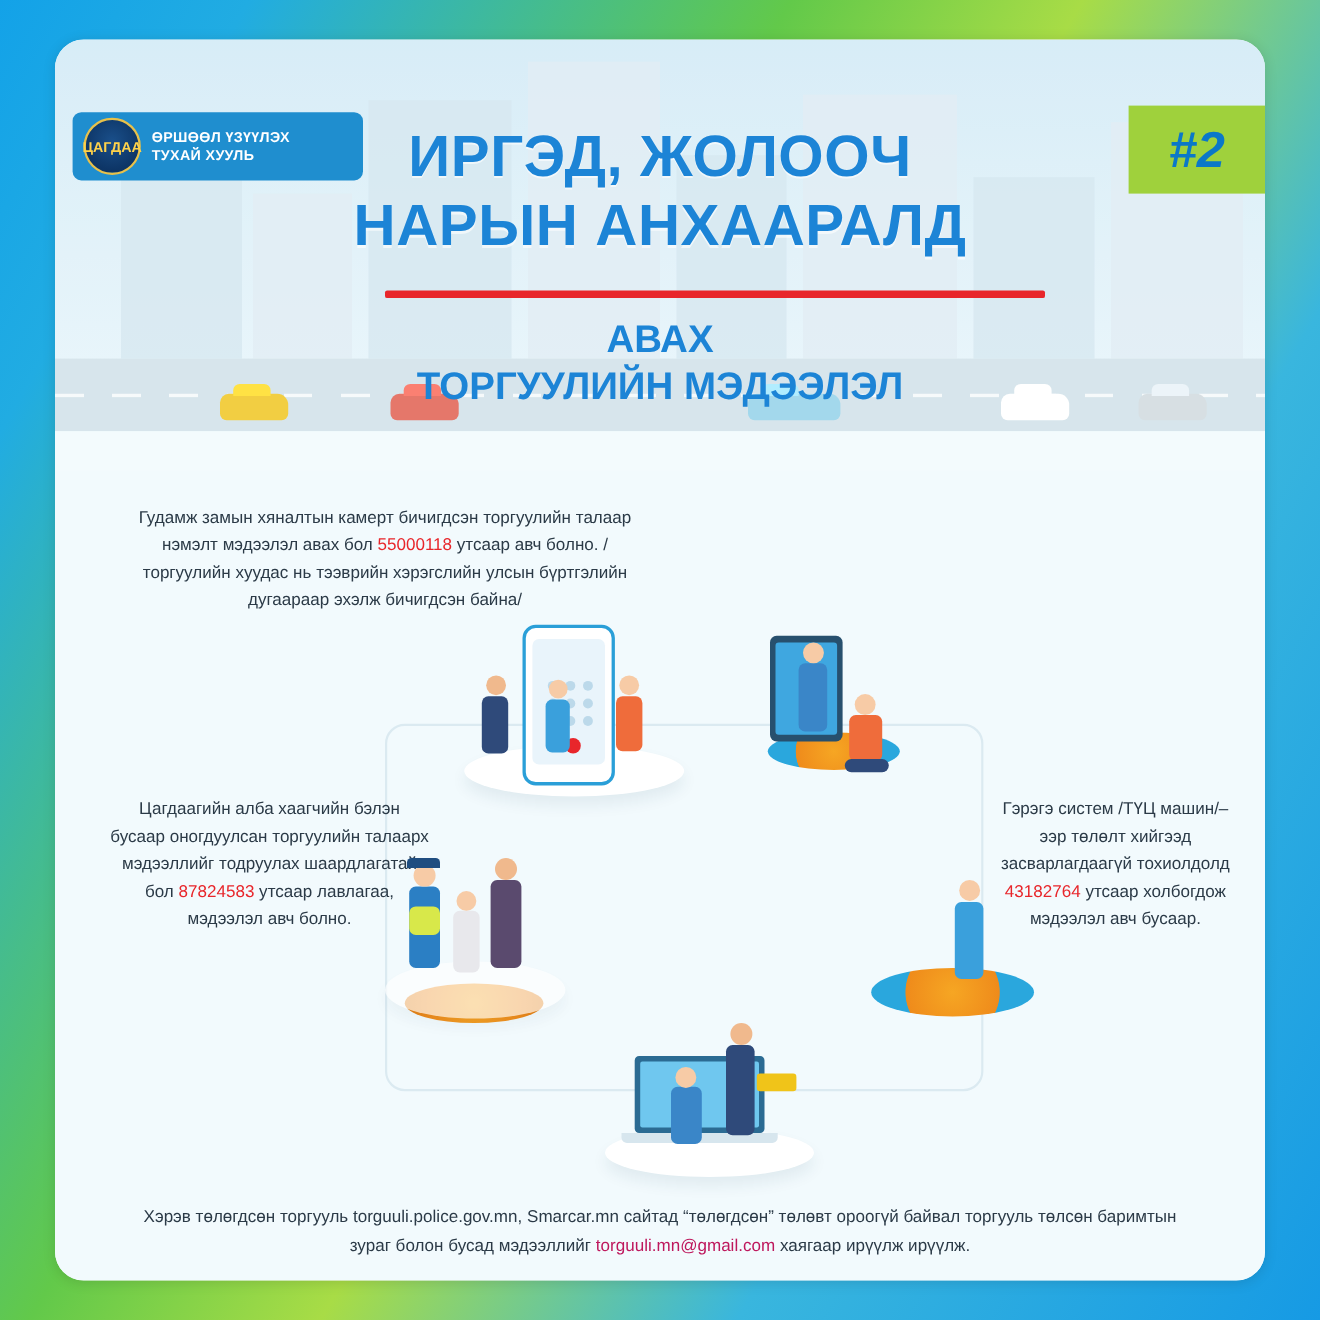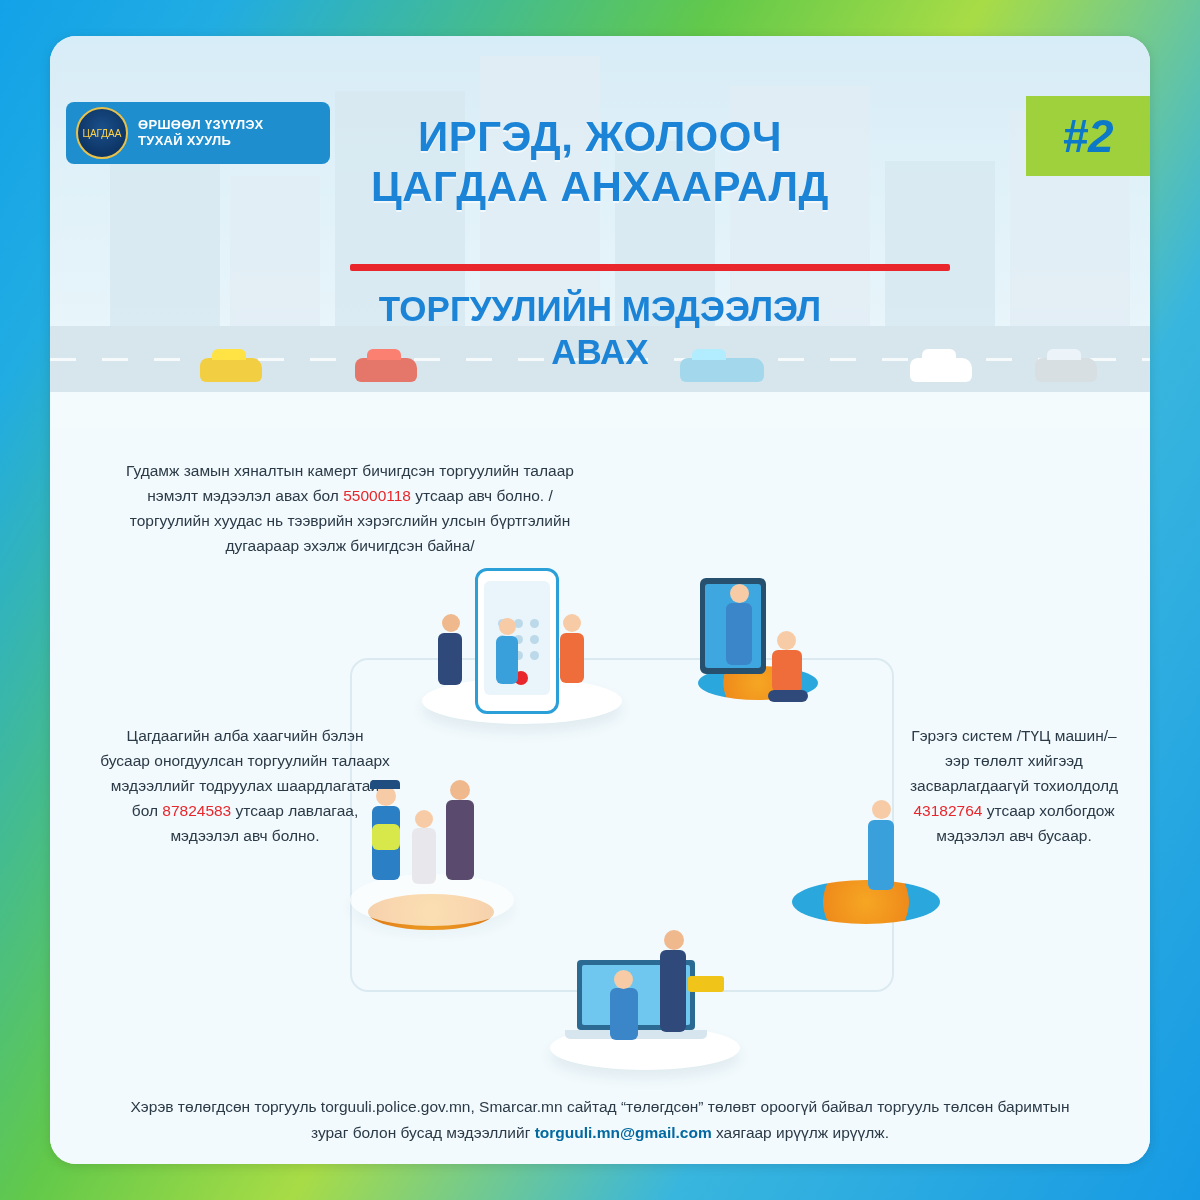--- a/index.html
+++ b/index.html
@@ -28,31 +28,31 @@
   .road:after{content:"";position:absolute;left:0;top:32px;width:1100px;height:3px;
     background:repeating-linear-gradient(to right,#ffffff 0 26px,transparent 26px 52px);opacity:.8;}
   .car{position:absolute;bottom:10px;width:62px;height:24px;border-radius:8px 10px 6px 6px;}
   .car:after{content:"";position:absolute;left:12px;top:-9px;width:34px;height:11px;border-radius:6px 6px 0 0;background:inherit;filter:brightness(1.12);}
 
   .badge{
     position:absolute;left:16px;top:66px;width:264px;height:62px;background:#1f8ecf;border-radius:8px;
     display:flex;align-items:center;gap:10px;padding:0 10px;box-sizing:border-box;
   }
   .emblem{width:48px;height:48px;border-radius:50%;background:radial-gradient(circle at 50% 40%,#1a4f8a 0%,#0d3566 70%);
-    border:2px solid #e8c14a;display:flex;align-items:center;justify-content:center;color:#ffd24a;font-size:10px;font-weight:normal;text-align:center;}
+    border:2px solid #e8c14a;display:flex;align-items:center;justify-content:center;color:#ffd24a;font-size:13px;font-weight:bold;text-align:center;}
   .badge-txt{color:#fff;font-size:13px;font-weight:bold;line-height:1.25;letter-spacing:.3px;}
 
   .hash{
     position:absolute;right:0;top:60px;width:124px;height:80px;background:#9fd13c;
     display:flex;align-items:center;justify-content:center;
     color:#0b78c8;font-size:46px;font-weight:bold;font-style:italic;
   }
   .h1{
     position:absolute;left:0;top:76px;width:1100px;text-align:center;
-    color:#1c84d6;font-size:42px;font-weight:bold;line-height:1.18;letter-spacing:.5px;
+    color:#1c84d6;font-size:53px;font-weight:bold;line-height:1.18;letter-spacing:.5px;
     text-shadow:0 2px 0 rgba(255,255,255,.6);
   }
   .h1 .l2{display:block;}
   .redline{position:absolute;height:7px;background:#e8262b;border-radius:2px;}
   .rl1{left:300px;top:228px;width:600px;}
   .h2{
     position:absolute;left:0;top:252px;width:1100px;text-align:center;
     color:#1c84d6;font-size:35px;font-weight:bold;line-height:1.22;
   }
   .hdr-shade{position:absolute;left:0;top:0;width:1100px;height:392px;background:rgba(255,255,255,.18);pointer-events:none;}
@@ -95,21 +95,21 @@
   .laptop .scr{position:absolute;left:5px;top:5px;right:5px;bottom:5px;background:#6fc7ef;border-radius:2px;}
   .laptop .base{position:absolute;left:-12px;top:70px;width:142px;height:9px;background:#d7e6ee;border-radius:0 0 5px 5px;}
 
   .person{position:absolute;border-radius:6px;}
   .head{position:absolute;border-radius:50%;}
 
   .footer{
     position:absolute;left:0;top:660px;width:1100px;height:76px;
     text-align:center;font-size:15.5px;line-height:1.65;color:#2b3a47;padding:6px 70px;box-sizing:border-box;
   }
-  .footer .mail{color:#0369a1;font-weight:bold;}
+  .footer .mail{color:#be185d;}
 </style>
 </head>
 <body>
 
 <div class="frame"></div>
 
 <div class="card">
 
   <div class="header">
     <div class="sky"></div>
@@ -139,26 +139,26 @@
       <div class="badge-txt">
         <div>ӨРШӨӨЛ ҮЗҮҮЛЭХ</div>
         <div>ТУХАЙ ХУУЛЬ</div>
       </div>
     </div>
 
     <div class="hash">#2</div>
 
     <div class="h1">
       <span>ИРГЭД, ЖОЛООЧ</span>
-      <span class="l2">ЦАГДАА АНХААРАЛД</span>
+      <span class="l2">НАРЫН АНХААРАЛД</span>
     </div>
     <div class="redline rl1"></div>
     <div class="h2">
+      <div>АВАХ</div>
       <div>ТОРГУУЛИЙН МЭДЭЭЛЭЛ</div>
-      <div>АВАХ</div>
     </div>
 
   </div>
 
   <div class="body">
 
     <div class="connector c-main"></div>
 
     <div class="txtblock tb1">
       <span>Гудамж замын хяналтын камерт бичигдсэн торгуулийн талаар нэмэлт мэдээлэл авах бол </span><span class="red">55000118</span><span> утсаар авч болно. /торгуулийн хуудас нь тээврийн хэрэгслийн улсын бүртгэлийн дугаараар эхэлж бичигдсэн байна/</span>

